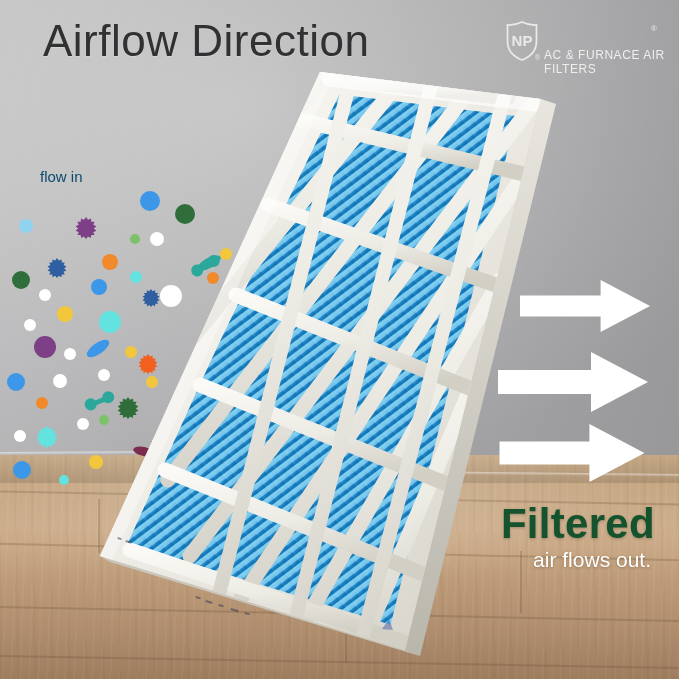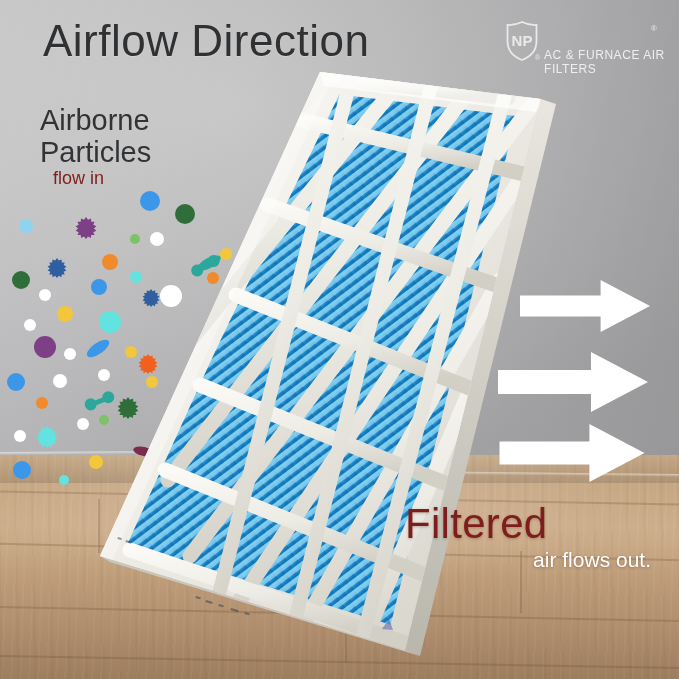--- a/index.html
+++ b/index.html
@@ -80,25 +80,25 @@
   .title{
     position:absolute;left:43px;top:16px;
     font-size:44px;font-weight:400;letter-spacing:.5px;color:#2f3133;
     font-family:"Liberation Sans","DejaVu Sans",sans-serif;
     text-shadow:0 1px 1px rgba(255,255,255,.25);
   }
   .sub1{
     position:absolute;left:40px;top:104px;font-size:29px;color:#313335;line-height:32px;font-weight:400;
   }
   .sub1 .l2{display:block;}
-  .sub2{position:absolute;left:40px;top:168px;font-size:18px;color:#7f1d1d;margin-left:13px;}
+  .sub2{position:absolute;left:40px;top:168px;font-size:15px;color:#0c4a6e;}
 
   .filtered{
-    position:absolute;right:24px;top:500px;text-align:left;width:250px;
-    color:#7f1d1d;font-size:42px;font-weight:400;letter-spacing:.3px;
+    position:absolute;right:24px;top:500px;text-align:right;width:250px;
+    color:#14532d;font-size:42px;font-weight:700;letter-spacing:.3px;
     text-shadow:0 1px 3px rgba(60,40,20,.30);
   }
   .filtered-sub{
     position:absolute;right:28px;top:548px;width:240px;text-align:right;
     color:#ffffff;font-size:21px;text-shadow:0 1px 3px rgba(60,40,20,.35);
   }
 
   
   .logo{position:absolute;left:505px;top:21px;width:160px;height:44px;}
   .logo-name{
@@ -320,24 +320,20 @@
       <div class="arrow" style="left: 498px; top: 352px; width: 150px; height: 60px;"><svg width="150" height="60" viewBox="0 0 100 40">
         <polygon points="0,12 62,12 62,0 100,20 62,40 62,28 0,28" fill="#ffffff"></polygon>
       </svg></div>
       <div class="arrow" style="left: 498px; top: 424px; width: 148px; height: 58px;"><svg width="148" height="58" viewBox="0 0 100 40">
         <polygon points="0,12 62,12 62,0 100,20 62,40 62,28 0,28" fill="#ffffff"></polygon>
       </svg></div>
     </div>
 
   <div class="title">Airflow Direction</div>
 
-  <div class="sub1">
-    <span>Airborne</span>
-    <span class="l2">Particles</span>
-  </div>
   <div class="sub2">flow in</div>
 
   <div class="filtered">Filtered</div>
   <div class="filtered-sub">air flows out.</div>
 
   <div class="logo">
     <svg class="shield" viewBox="0 0 34 40">
       <path d="M17 1 C12 3.5 6.5 4.2 2.5 4 L2.5 20 C2.5 30 9 36 17 39 C25 36 31.5 30 31.5 20 L31.5 4 C27.5 4.2 22 3.5 17 1 Z" fill="none" stroke="#e9e9ea" stroke-width="1.8"></path>
       <text x="17" y="25" text-anchor="middle" font-family="Liberation Sans, sans-serif" font-size="15" font-weight="bold" fill="#e9e9ea">NP</text>
     </svg>

